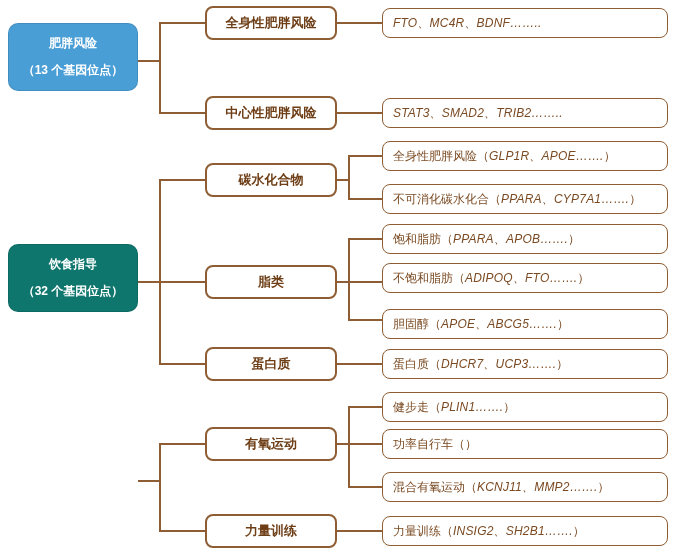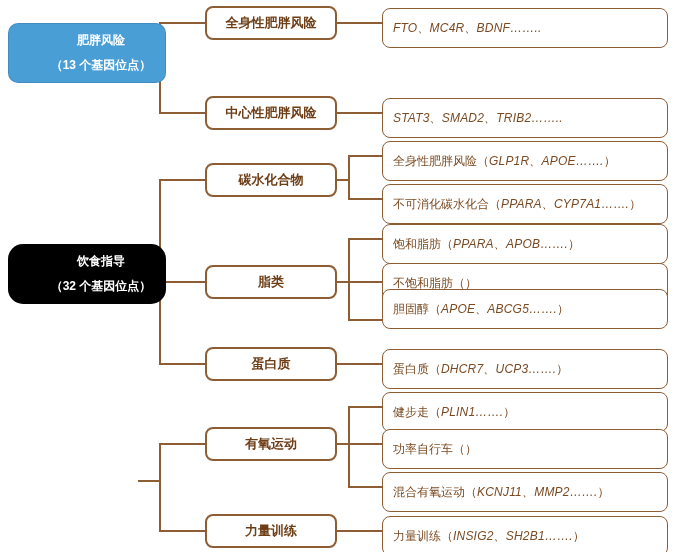--- a/index.html
+++ b/index.html
@@ -13,38 +13,37 @@
     width:676px;height:552px;
     background:#ffffff;
     font-family:"Liberation Sans","DejaVu Sans",sans-serif;
     overflow:hidden;
   }
   
   .hl{position:absolute;height:2px;background:var(--line);}
   .vl{position:absolute;width:2px;background:var(--line);}
   
   .gbox{
-    position:absolute;left:8px;width:130px;height:60px;
+    position:absolute;left:8px;width:130px;height:68px;
     border-radius:10px;color:#ffffff;font-weight:bold;
     display:flex;flex-direction:column;justify-content:space-evenly;align-items:center;
     text-align:center;font-size:12px;line-height:1.1;
     box-shadow:inset 0 0 0 1px rgba(0,0,0,0.10);
-    padding-left:28px;
   }
   
   .mbox{
     position:absolute;left:205px;width:132px;height:34px;
     border:2px solid var(--line);border-radius:8px;background:#fff;
     color:var(--cat-text);font-weight:bold;font-size:13px;
     display:flex;align-items:center;justify-content:center;
     box-sizing:border-box;white-space:nowrap;
   }
   
   .rbox{
-    position:absolute;left:382px;width:286px;height:40px;
+    position:absolute;left:382px;width:286px;height:30px;
     border:1.5px solid var(--line);border-radius:8px;background:#fff;
     color:var(--gene-text);font-size:12px;
     display:flex;align-items:center;padding-left:10px;
     box-sizing:border-box;white-space:nowrap;overflow:hidden;
   }
   .rbox i{font-style:italic;letter-spacing:0.2px;}
 </style>
 </head>
 <body>
 
@@ -86,21 +85,21 @@
   <div class="hl" style="left:348px;top:406px;width:34px"></div>
   <div class="hl" style="left:348px;top:443px;width:34px"></div>
   <div class="hl" style="left:348px;top:486px;width:34px"></div>
 
   <div class="hl" style="left:337px;top:530px;width:45px"></div>
 
   <div class="gbox" style="top: 23px; background: rgb(74, 158, 214);">
     <div>肥胖风险</div>
     <div>（13 个基因位点）</div>
   </div>
-  <div class="gbox" style="top: 244px; background: #000000; border-radius: 15px;">
+  <div class="gbox" style="top: 244px; background: #0f766e;">
     <div>饮食指导</div>
     <div>（32 个基因位点）</div>
   </div>
 
   <div class="mbox" style="top:96px">中心性肥胖风险</div>
   <div class="mbox" style="top:6px">全身性肥胖风险</div>
   <div class="mbox" style="top:163px">碳水化合物</div>
   <div class="mbox" style="top:347px">蛋白质</div>
   <div class="mbox" style="top:265px">脂类</div>
   <div class="mbox" style="top:427px">有氧运动</div>
@@ -126,23 +125,24 @@
       <i>PPARA、CYP7A1…….</i>
       <span> ）</span>
   </div>
   <div class="rbox" style="top:224px">
     <span>饱和脂肪（ </span>
       <i>PPARA、APOB…….</i>
       <span> ）</span>
   </div>
   <div class="rbox" style="top:263px">
     <span>不饱和脂肪（ </span>
+      <i>ADIPOQ、FTO…….</i>
       <span> ）</span>
   </div>
-  <div class="rbox" style="top:289px">
+  <div class="rbox" style="top:309px">
     <span>胆固醇（ </span>
       <i>APOE、ABCG5…….</i>
       <span> ）</span>
   </div>
   <div class="rbox" style="top:349px">
     <span>蛋白质（ </span>
       <i>DHCR7、UCP3…….</i>
       <span> ）</span>
   </div>
   <div class="rbox" style="top:392px">

